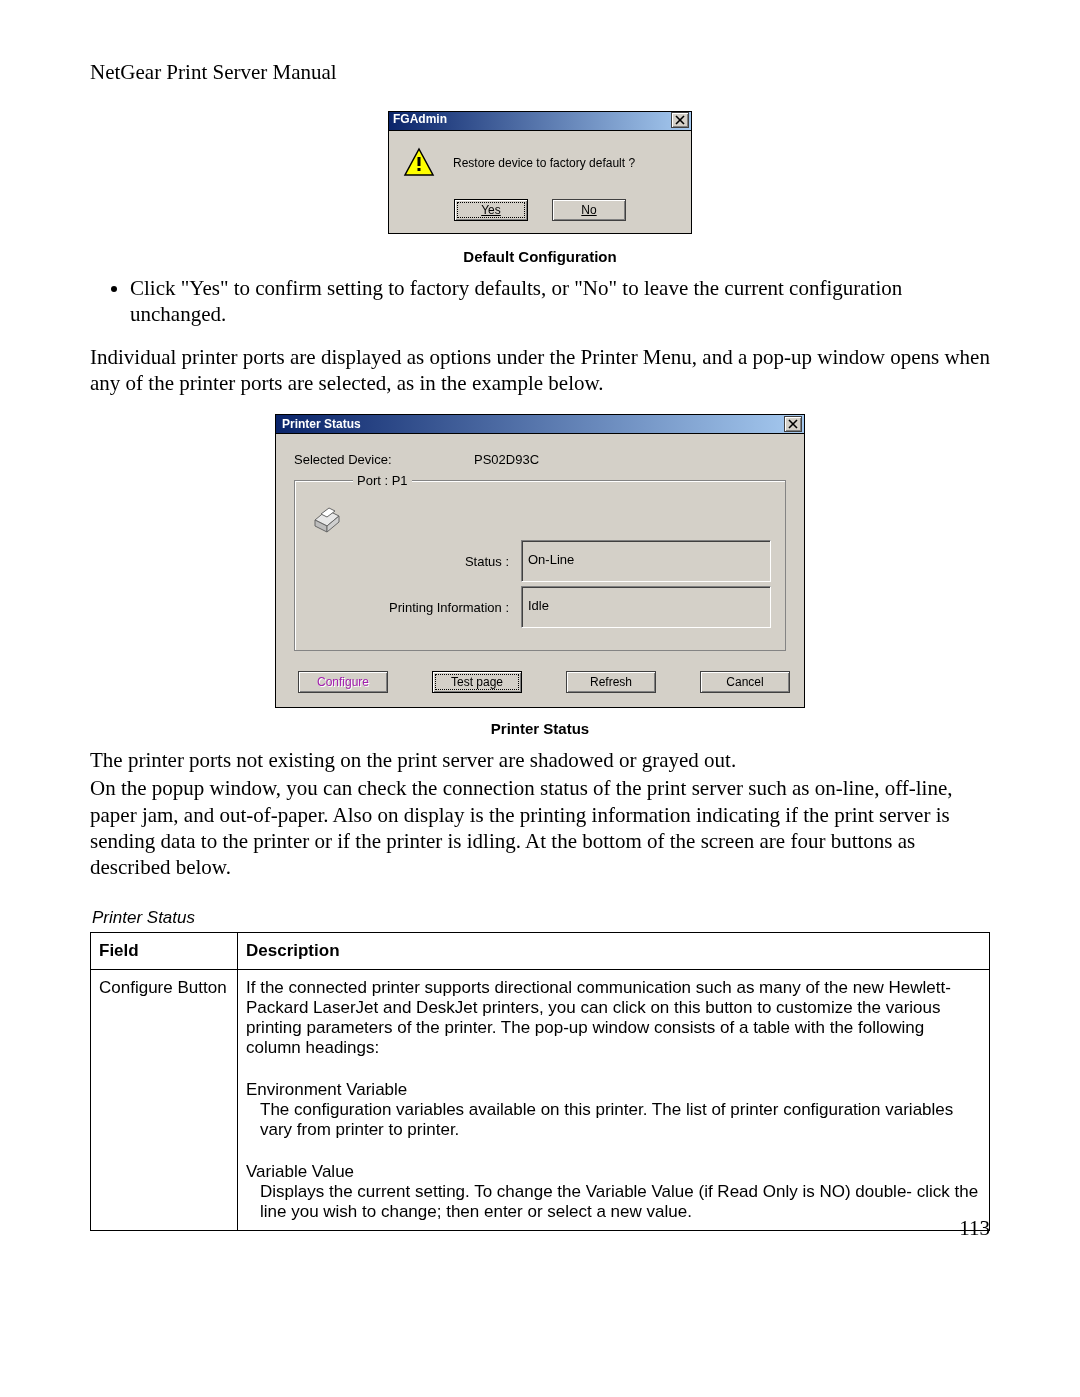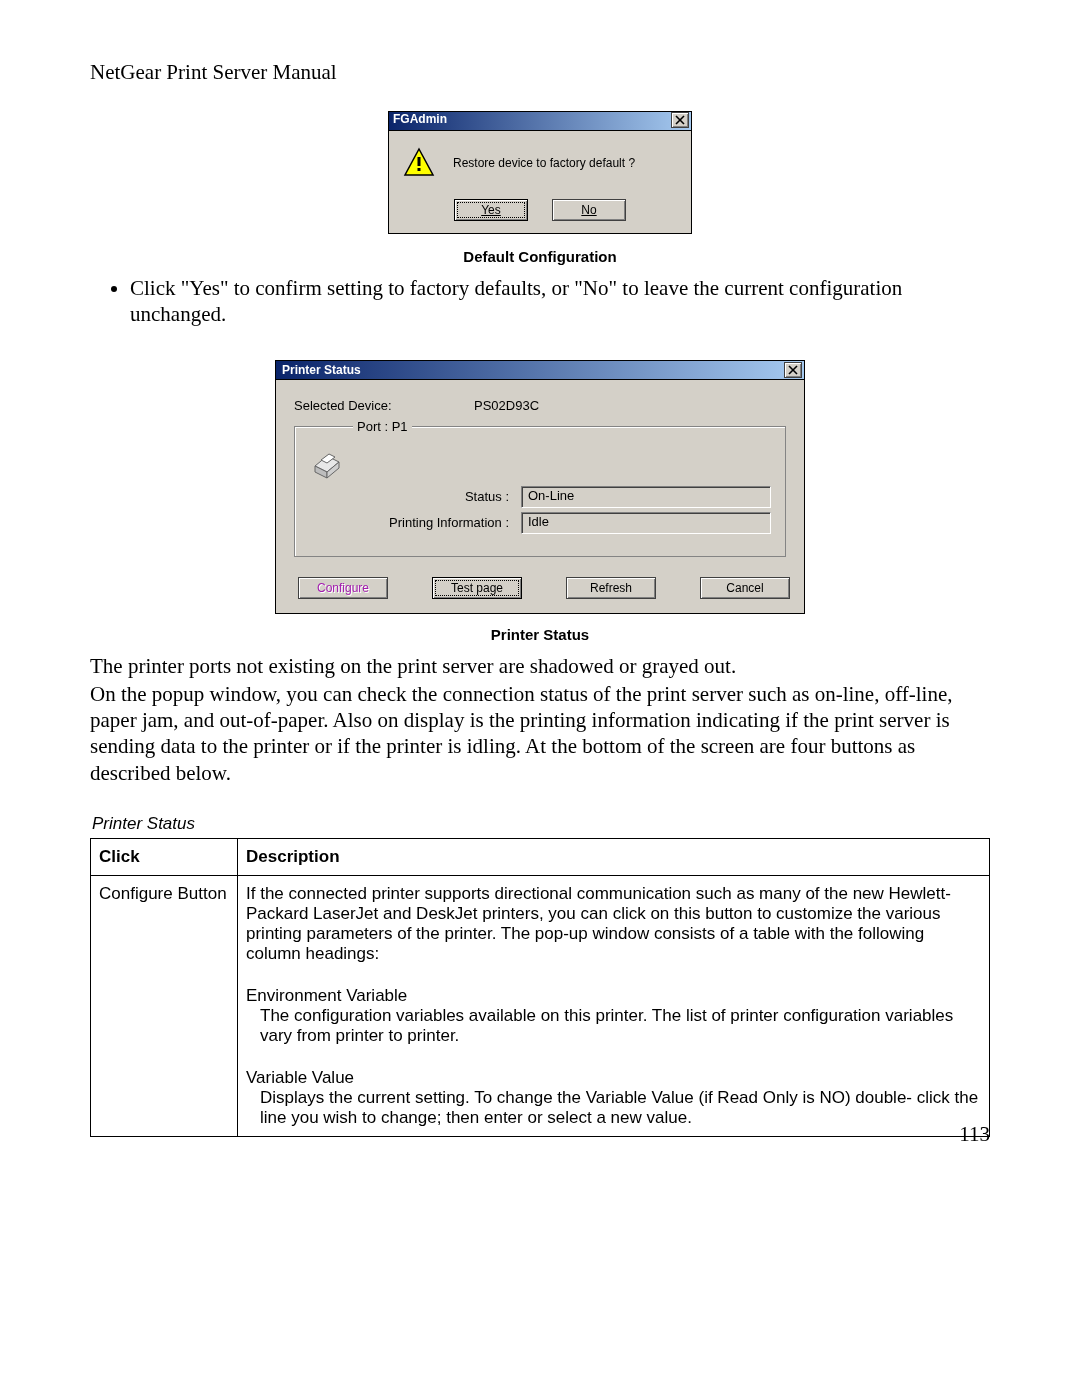--- a/index.html
+++ b/index.html
@@ -231,21 +231,21 @@
     font-size:13px;
   }
   .sunken {
     flex:1;
     height:18px;
     background:#d4d0c8;
     border:1px solid #808080;
     border-right-color:#fff;
     border-bottom-color:#fff;
     box-shadow: inset 1px 1px 0 #404040;
-    padding:1px 6px;
+    padding:11px 6px;
     font-size:13px;
     box-sizing:content-box;
   }
   .dlg2-btnrow {
     display:flex;
     gap:44px;
     justify-content:space-between;
     padding:0 4px;
   }
   .dlg2-btnrow .win-btn { min-width:90px; }
@@ -289,20 +289,21 @@
         </div>
       </div>
     </div>
     <div class="fig-caption">Default Configuration</div>
   </div>
 
   <ul class="body-list">
     <li>Click "Yes" to confirm setting to factory defaults, or "No" to leave the current configuration unchanged.</li>
   </ul>
 
+  <p class="body">Individual printer ports are displayed as options under the Printer Menu, and a pop-up window opens when any of the printer ports are selected, as in the example below.</p>
 
   <div class="center-col">
     <div class="dlg2-wrap">
       <div class="dlg2-titlebar">
         <span class="t-text">Printer Status</span>
         <span class="close-box">
           <svg viewBox="0 0 10 10" width="10" height="10">
             <line x1="1" y1="1" x2="9" y2="9" stroke="#000" stroke-width="1.6"></line>
             <line x1="9" y1="1" x2="1" y2="9" stroke="#000" stroke-width="1.6"></line>
           </svg>
@@ -343,21 +344,21 @@
     <div class="fig-caption">Printer Status</div>
   </div>
 
   <p class="body">The printer ports not existing on the print server are shadowed or grayed out.</p>
   <p class="body">On the popup window, you can check the connection status of the print server such as on-line, off-line, paper jam, and out-of-paper. Also on display is the printing information indicating if the print server is sending data to the printer or if the printer is idling. At the bottom of the screen are four buttons as described below.</p>
 
   <div class="table-title">Printer Status</div>
   <table class="descr">
     <tbody>
         <tr>
-      <th class="col-field">Click</th>
+      <th class="col-field">Field</th>
       <th>Description</th>
     </tr>
     <tr>
       <td class="col-field">Configure Button</td>
       <td>
         <div class="desc-block">If the connected printer supports directional communication such as many of the new Hewlett-Packard LaserJet and DeskJet printers, you can click on this button to customize the various printing parameters of the printer. The pop-up window consists of a table with the following column headings:</div>
         <div class="desc-block">
           <div>Environment Variable</div>
           <div class="desc-sub-indent">The configuration variables available on this printer. The list of printer configuration variables vary from printer to printer.</div>
         </div>

